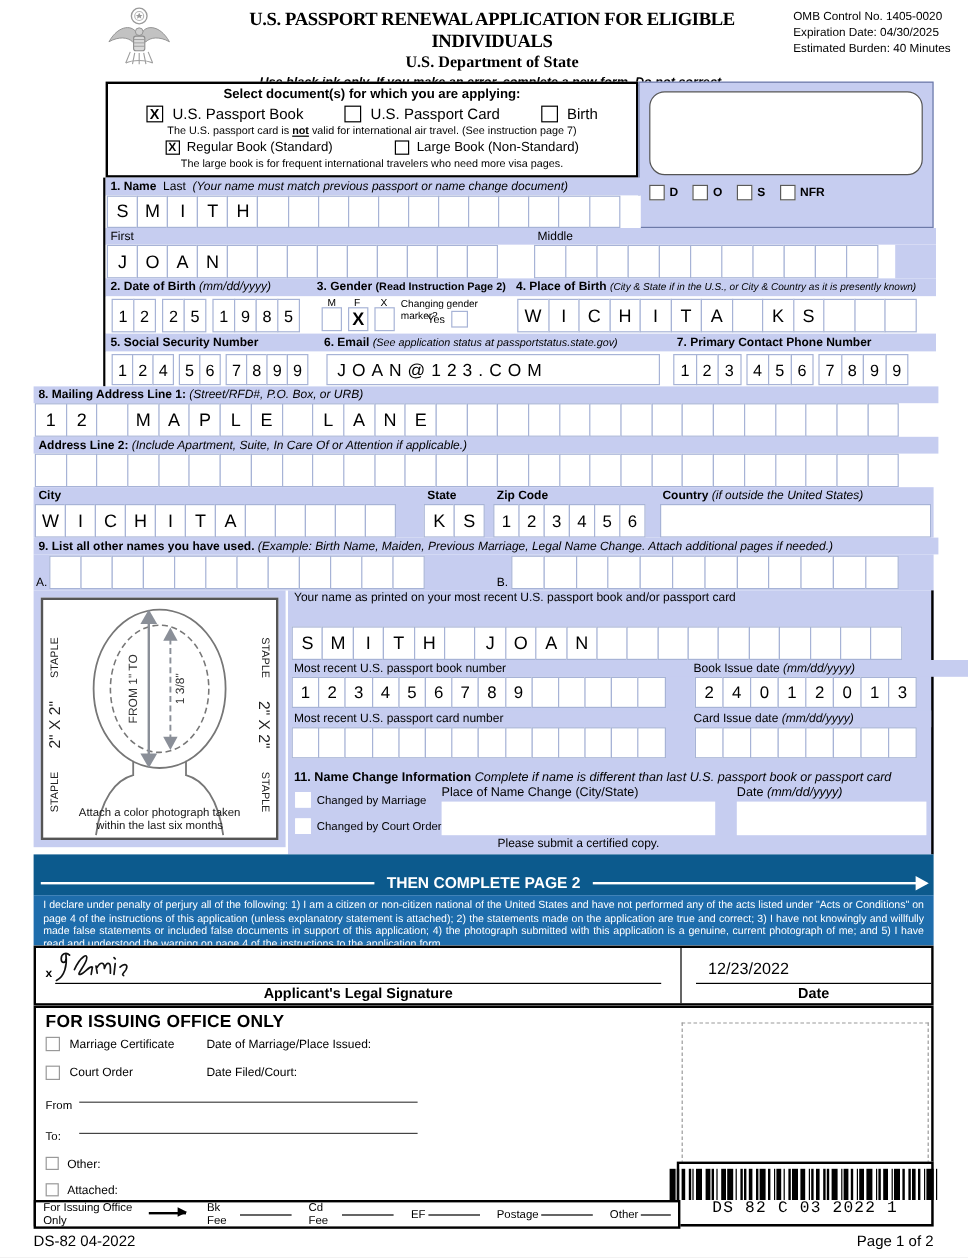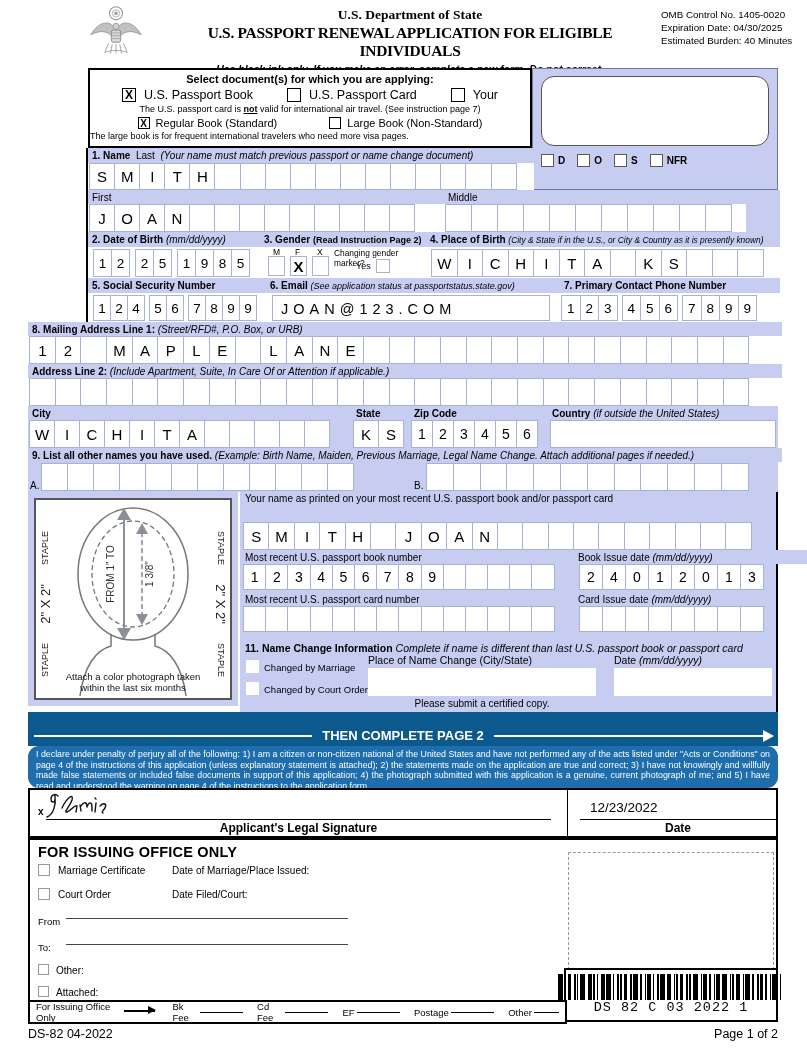--- a/index.html
+++ b/index.html
@@ -22,21 +22,21 @@
   .uline{border-bottom:1px solid #444;display:inline-block;}
   .whitebox{background:#fff;box-sizing:border-box;}
   .banner{background:#0c5a8d;color:#fff;}
   .banner .l1{font-weight:bold;font-size:12.5px;text-align:center;padding-top:3px;letter-spacing:.2px;}
   .banner .l2{display:flex;align-items:center;margin-top:16px;padding:0 6px;}
   .banner .l2 .txt{font-weight:bold;font-size:13px;padding:0 10px;}
   .banner .rule{flex:1;height:2px;background:#fff;position:relative;}
   .banner .rule.arrowed::after{content:'';position:absolute;right:-2px;top:-5px;
       border-left:11px solid #fff;border-top:6px solid transparent;border-bottom:6px solid transparent;}
   .perjury{background:#1e6dac;color:#fff;font-size:8.8px;line-height:1.2;text-align:justify;
-           padding:3px 8px;box-sizing:border-box;border-radius:11px;}
+           padding:3px 8px;box-sizing:border-box;}
   .sigblock{border:2px solid #000;box-sizing:border-box;background:#fff;}
   .sigline{border-bottom:1.2px solid #000;}
   .issuing{border:2px solid #000;box-sizing:border-box;background:#fff;}
   .dashedbox{border:1.5px dashed #9a9a9a;box-sizing:border-box;}
   .bcbox{border:2px solid #000;background:#fff;box-sizing:border-box;text-align:center;}
   [data-name="barcode-bars"]{height:26px;margin:4px 6px 0 6px;display:flex;align-items:stretch;justify-content:center;}
   [data-name="barcode-bars"] i{display:block;height:100%;background:#000;flex:none;}
   .bctext{font-family:"Liberation Mono",monospace;font-size:13.5px;letter-spacing:1px;}
   .feestrip{border:2px solid #000;box-sizing:border-box;background:#fff;display:flex;align-items:center;
             font-size:9.5px;padding:0 6px;}
@@ -60,52 +60,52 @@
       <path d="M3 33 C12 17 25 18 28 26 L32 26 C35 18 48 17 57 33 C48 28 40 29 36 33 L24 33 C20 29 12 28 3 33 Z" fill="#c2c2c2" stroke="#8d8d8d" stroke-width="0.8"></path>
       <circle cx="30" cy="24" r="3.4" fill="#cfcfcf" stroke="#8d8d8d" stroke-width="0.8"></circle>
       <rect x="25" y="28" width="10" height="13" rx="2" fill="#d9d9d9" stroke="#8d8d8d"></rect>
       <path d="M25 31 h10 M25 34 h10 M25 37 h10" stroke="#9a9a9a" stroke-width="0.8"></path>
       <path d="M22 42 L18 52 M26 43 L24 53 M30 43 L30 53 M34 43 L36 53 M38 42 L42 52" stroke="#9f9f9f" stroke-width="1"></path>
       <path d="M18 52 C24 49 36 49 42 52" fill="none" stroke="#9f9f9f" stroke-width="1"></path>
     </svg>
   </div>
 
   <div class="abs" style="left:160px;top:7px;width:500px;text-align:center;" data-name="form-header">
+    <div class="serif" style="font-weight:bold;font-size:15.5px;letter-spacing:-0.3px;margin-top:1px;" data-name="form-title">U.S. PASSPORT RENEWAL APPLICATION FOR ELIGIBLE INDIVIDUALS</div>
     <div class="serif" style="font-weight:bold;font-size:13.5px;" data-name="dept-title">U.S. Department of State</div>
-    <div class="serif" style="font-weight:bold;font-size:15.5px;letter-spacing:-0.3px;margin-top:1px;" data-name="form-title">U.S. PASSPORT RENEWAL APPLICATION FOR ELIGIBLE INDIVIDUALS</div>
     <div style="font-weight:bold;font-style:italic;font-size:10.5px;margin-top:3px;" data-name="ink-instruction"><span>Use </span><span style="text-decoration:underline;">black ink</span><span> only. If you make an error, complete a new form. Do not correct.</span></div>
   </div>
 
   <div class="abs" style="left:661px;top:8px;width:145px;font-size:9.8px;line-height:1.35;" data-name="omb-block">
     <div data-name="omb-control">OMB Control No. 1405-0020</div>
     <div data-name="omb-expiration">Expiration Date: 04/30/2025</div>
     <div data-name="omb-burden">Estimated Burden: 40 Minutes</div>
   </div>
 
   <div class="abs" style="left:88px;top:68px;width:444px;height:80px;border:2px solid #000;box-sizing:border-box;background:#fff;" data-name="document-select-box">
     <div style="text-align:center;font-weight:bold;font-size:11px;margin-top:3px;" data-name="doc-select-title">Select document(s) for which you are applying:</div>
     <div style="display:flex;align-items:center;justify-content:center;gap:8px;margin-top:3px;font-size:12.5px;">
       <span class="cb" style="width:14px;height:14px;font-size:12px;" data-name="passport-book-checkbox">X</span>
       <span data-name="passport-book-label">U.S. Passport Book</span>
       <span style="width:18px;"></span>
       <span class="cb" style="width:14px;height:14px;" data-name="passport-card-checkbox"></span>
       <span data-name="passport-card-label">U.S. Passport Card</span>
       <span style="width:18px;"></span>
       <span class="cb" style="width:14px;height:14px;" data-name="both-checkbox"></span>
-      <span data-name="both-label">Your</span>
+      <span data-name="both-label">Birth</span>
     </div>
     <div class="smalltxt" style="text-align:center;margin-top:2px;" data-name="card-note"><span>The U.S. passport card is </span><span style="font-weight:bold;text-decoration:underline;">not</span><span> valid for international air travel. (See instruction page 7)</span></div>
     <div style="display:flex;align-items:center;justify-content:center;gap:6px;margin-top:3px;font-size:11px;">
       <span class="cb" style="width:12px;height:12px;font-size:10px;" data-name="regular-book-checkbox">X</span>
       <span data-name="regular-book-label">Regular Book (Standard)</span>
       <span style="width:40px;"></span>
       <span class="cb" style="width:12px;height:12px;" data-name="large-book-checkbox"></span>
       <span data-name="large-book-label">Large Book (Non-Standard)</span>
     </div>
-    <div class="smalltxt" style="text-align:left;margin-top:2px;" data-name="book-note">The large book is for frequent international travelers who need more visa pages.</div>
+    <div class="smalltxt" style="text-align:center;margin-top:2px;" data-name="book-note">The large book is for frequent international travelers who need more visa pages.</div>
   </div>
 
   <div class="abs" style="left:532px;top:68px;width:246px;height:122px;background:#c6cdf0;border:1px solid #6d7aa8;box-sizing:border-box;" data-name="office-endorsement-panel">
     <div class="abs whitebox" style="left:8px;top:7px;width:228px;height:70px;border:1px solid #555;border-radius:13px;" data-name="office-endorsement-box"></div>
     <div class="abs" style="left:8px;top:85px;width:230px;display:flex;align-items:center;font-size:10px;font-weight:bold;">
       <span class="cb thin" style="width:13px;height:13px;" data-name="status-d-checkbox"></span>
       <span style="margin:0 12px 0 4px;" data-name="status-d-label">D</span>
       <span class="cb thin" style="width:13px;height:13px;" data-name="status-o-checkbox"></span>
       <span style="margin:0 12px 0 4px;" data-name="status-o-label">O</span>
       <span class="cb thin" style="width:13px;height:13px;" data-name="status-s-checkbox"></span>

